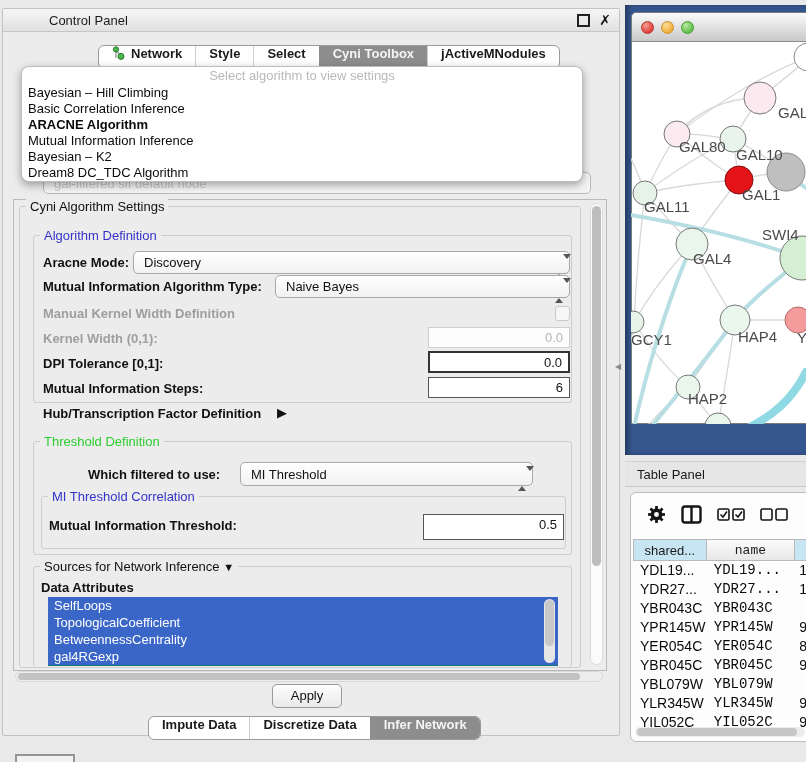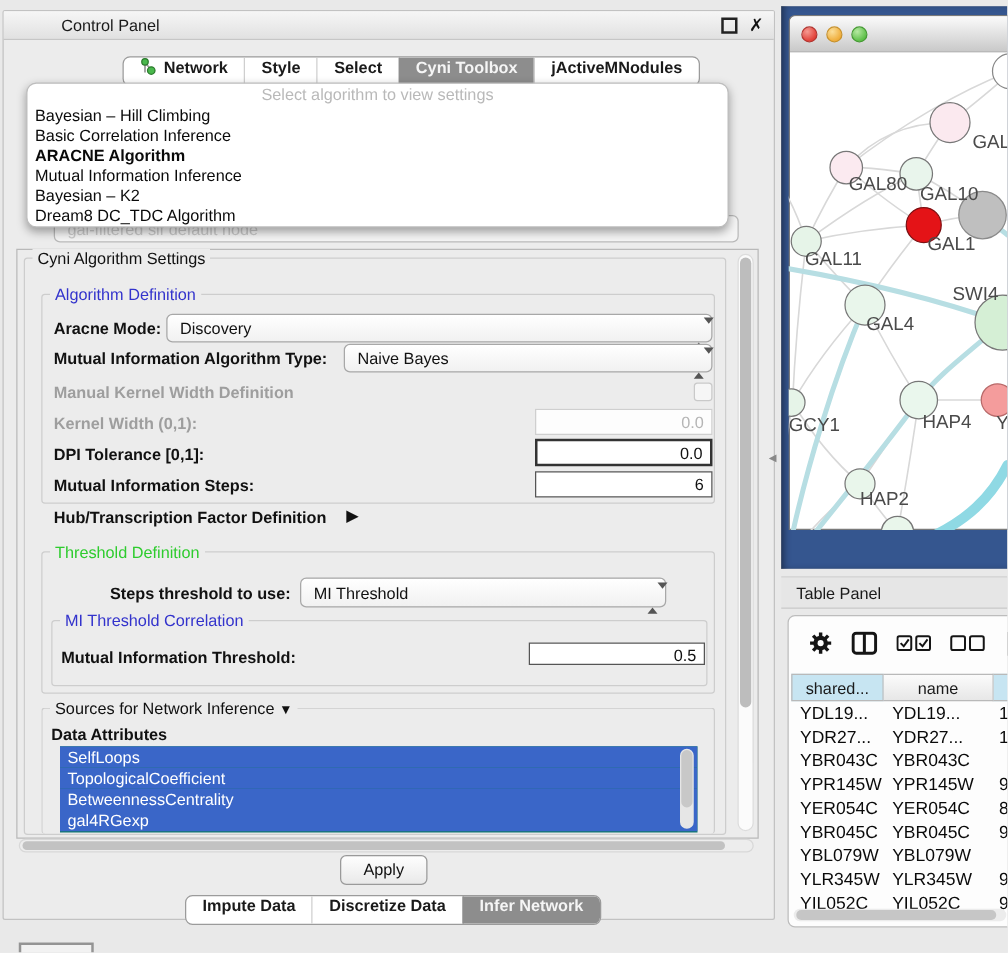--- a/index.html
+++ b/index.html
@@ -97,21 +97,21 @@
   #tp-toolbar{position:absolute;left:0;top:6px;width:100%;height:34px;display:flex;align-items:center;gap:15px;padding-left:16px;}
   #tbl{position:absolute;left:2px;top:46px;width:210px;}
   .thead{display:flex;height:22px;}
   .th{box-sizing:border-box;border:1px solid #b9b9b9;border-left:none;background:linear-gradient(#fbfbfb,#e7e7e7);
       text-align:center;line-height:21px;color:#1a1a1a;overflow:hidden;}
   .th.hl{background:#c7e5f2;}
   .th:first-child{border-left:1px solid #b9b9b9;}
   .trow{display:flex;height:19px;}
   .tcell{box-sizing:border-box;padding-left:7px;line-height:19px;font-size:14px;color:#0a0a0a;
          overflow:hidden;white-space:nowrap;}
-  .c0{width:80px;} .c1{width:96px;} .c2{width:52px;padding-left:4px;}
+  .c0{width:80px;} .c1{width:96px;font-family:Liberation Mono, monospace;} .c2{width:52px;padding-left:4px;}
   #tp-hscroll{position:absolute;left:4px;top:234px;width:170px;height:10px;background:#ececec;border-radius:5px;}
   #tp-hthumb{position:absolute;left:2px;top:1px;width:160px;height:8px;background:#c6c6c6;border-radius:4px;}
 
   #mini-box{left:15px;top:754px;width:56px;height:12px;border:2px solid #949494;background:#f2f2f2;}
   #splitter-arrow{left:615px;top:362px;font-size:8px;color:#888;}
 </style>
 </head>
 <body>
 
 <div id="screen">
@@ -196,30 +196,30 @@
     <div class="field" style="left:425px;top:342px;width:142px;height:22px;line-height:20px;border-width:2px;border-color:#333;">0.0</div>
     <span class="lbl" style="left:40px;top:372px;">Mutual Information Steps:</span>
     <div class="field" style="left:425px;top:368px;width:142px;height:21px;line-height:19px;">6</div>
 
     <span class="lbl" style="left:40px;top:397px;">Hub/Transcription Factor Definition</span>
     <span class="abs" style="left:274px;top:396px;font-size:13px;">▶</span>
 
     <div class="group" style="left:30px;top:432px;width:537px;height:112px;">
       <span class="legend green">Threshold Definition</span>
     </div>
-    <span class="lbl" style="left:85px;top:458px;">Steps threshold to use:</span>
+    <span class="lbl" style="left:85px;top:458px;">Which filtered to use:</span>
     <div class="combo" style="left:237px;top:453px;width:293px;height:24px;line-height:23px;">
       <span>MI Threshold</span>
       <span class="stepper"><span class="up"></span><span class="dn"></span></span>
     </div>
     <div class="group" style="left:38px;top:487px;width:523px;height:51px;">
       <span class="legend blue">MI Threshold Correlation</span>
     </div>
     <span class="lbl" style="left:46px;top:509px;">Mutual Information Threshold:</span>
-    <div class="field" style="left:420px;top:505px;width:141px;height:18px;line-height:20px;">0.5</div>
+    <div class="field" style="left:420px;top:505px;width:141px;height:26px;line-height:20px;">0.5</div>
 
     <div class="group" style="left:30px;top:557px;width:537px;height:100px;border-bottom:none;">
       <span class="legend">
         <span>Sources for Network Inference</span>
         <span style="font-size:11px;">▼</span>
       </span>
     </div>
     <span class="lbl" style="left:38px;top:571px;">Data Attributes</span>
     <div class="abs" id="attr-list">
       <div id="attr-items">

